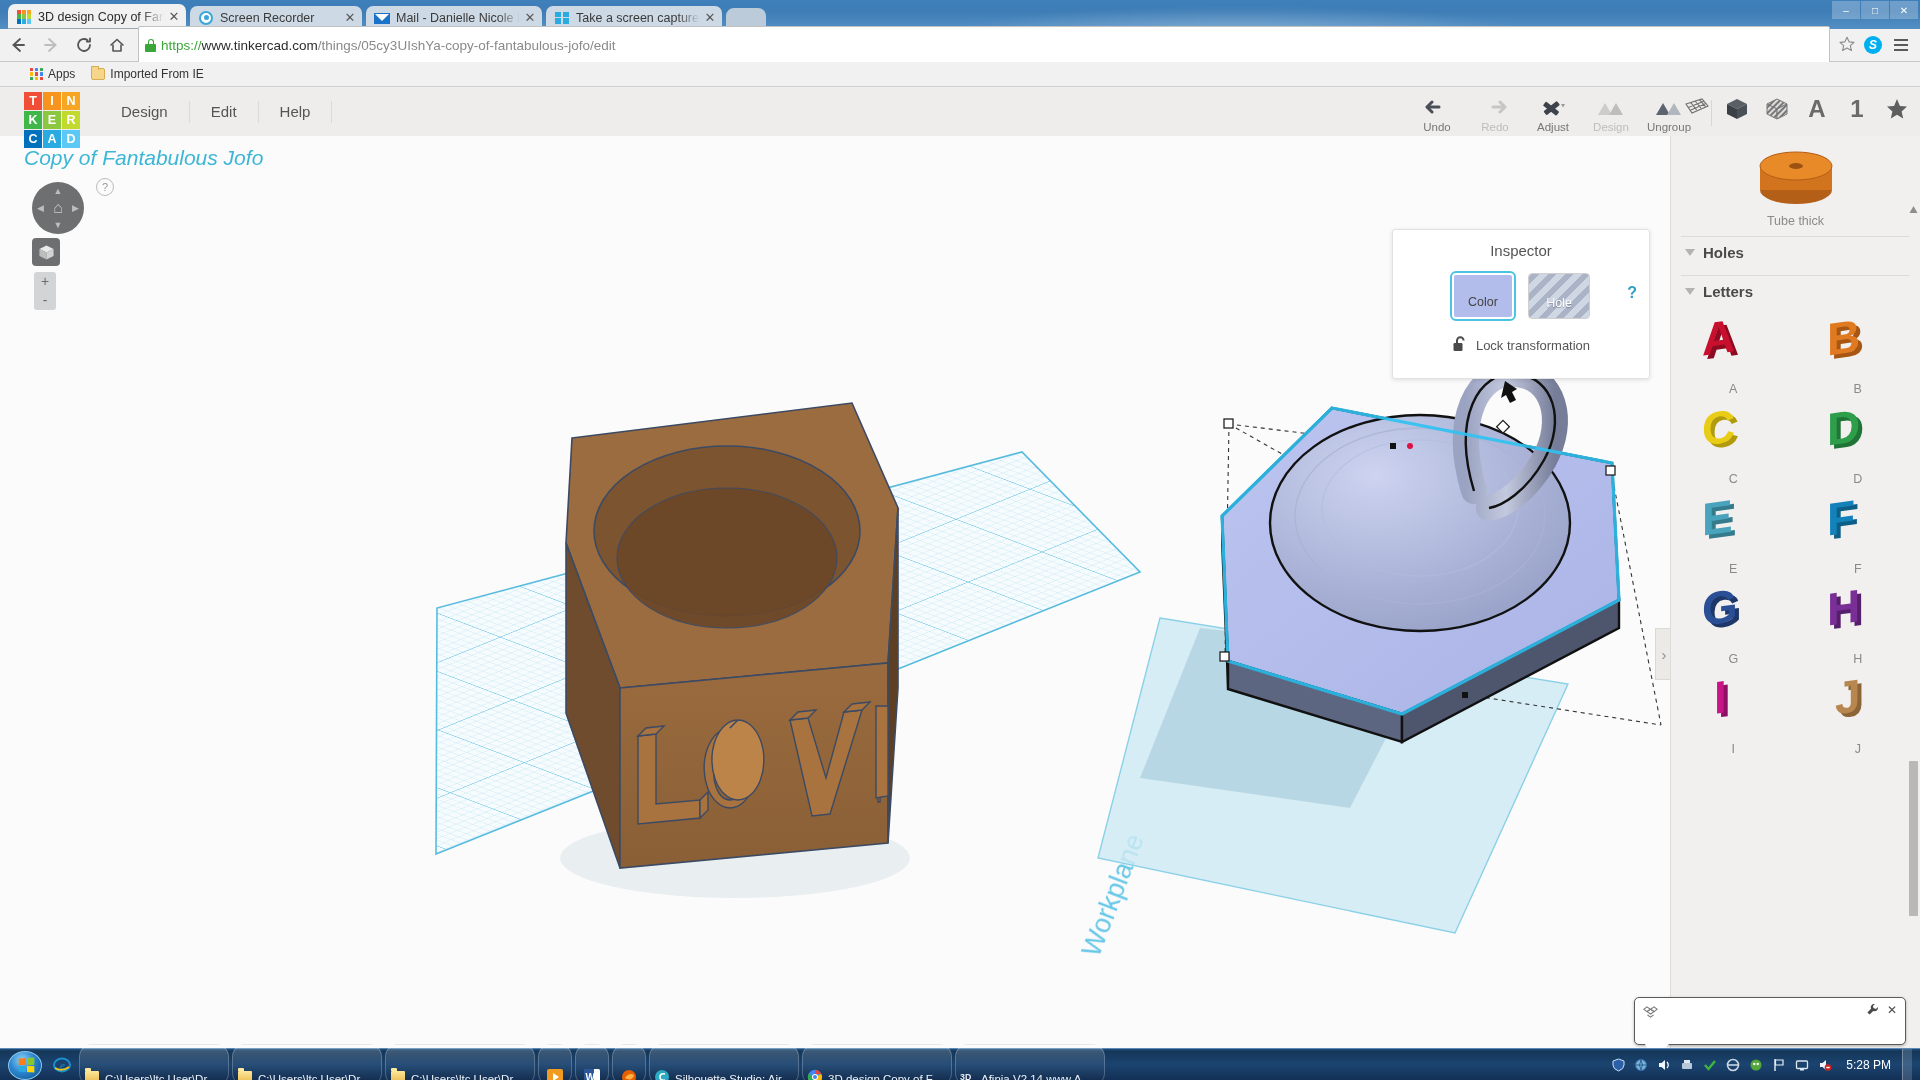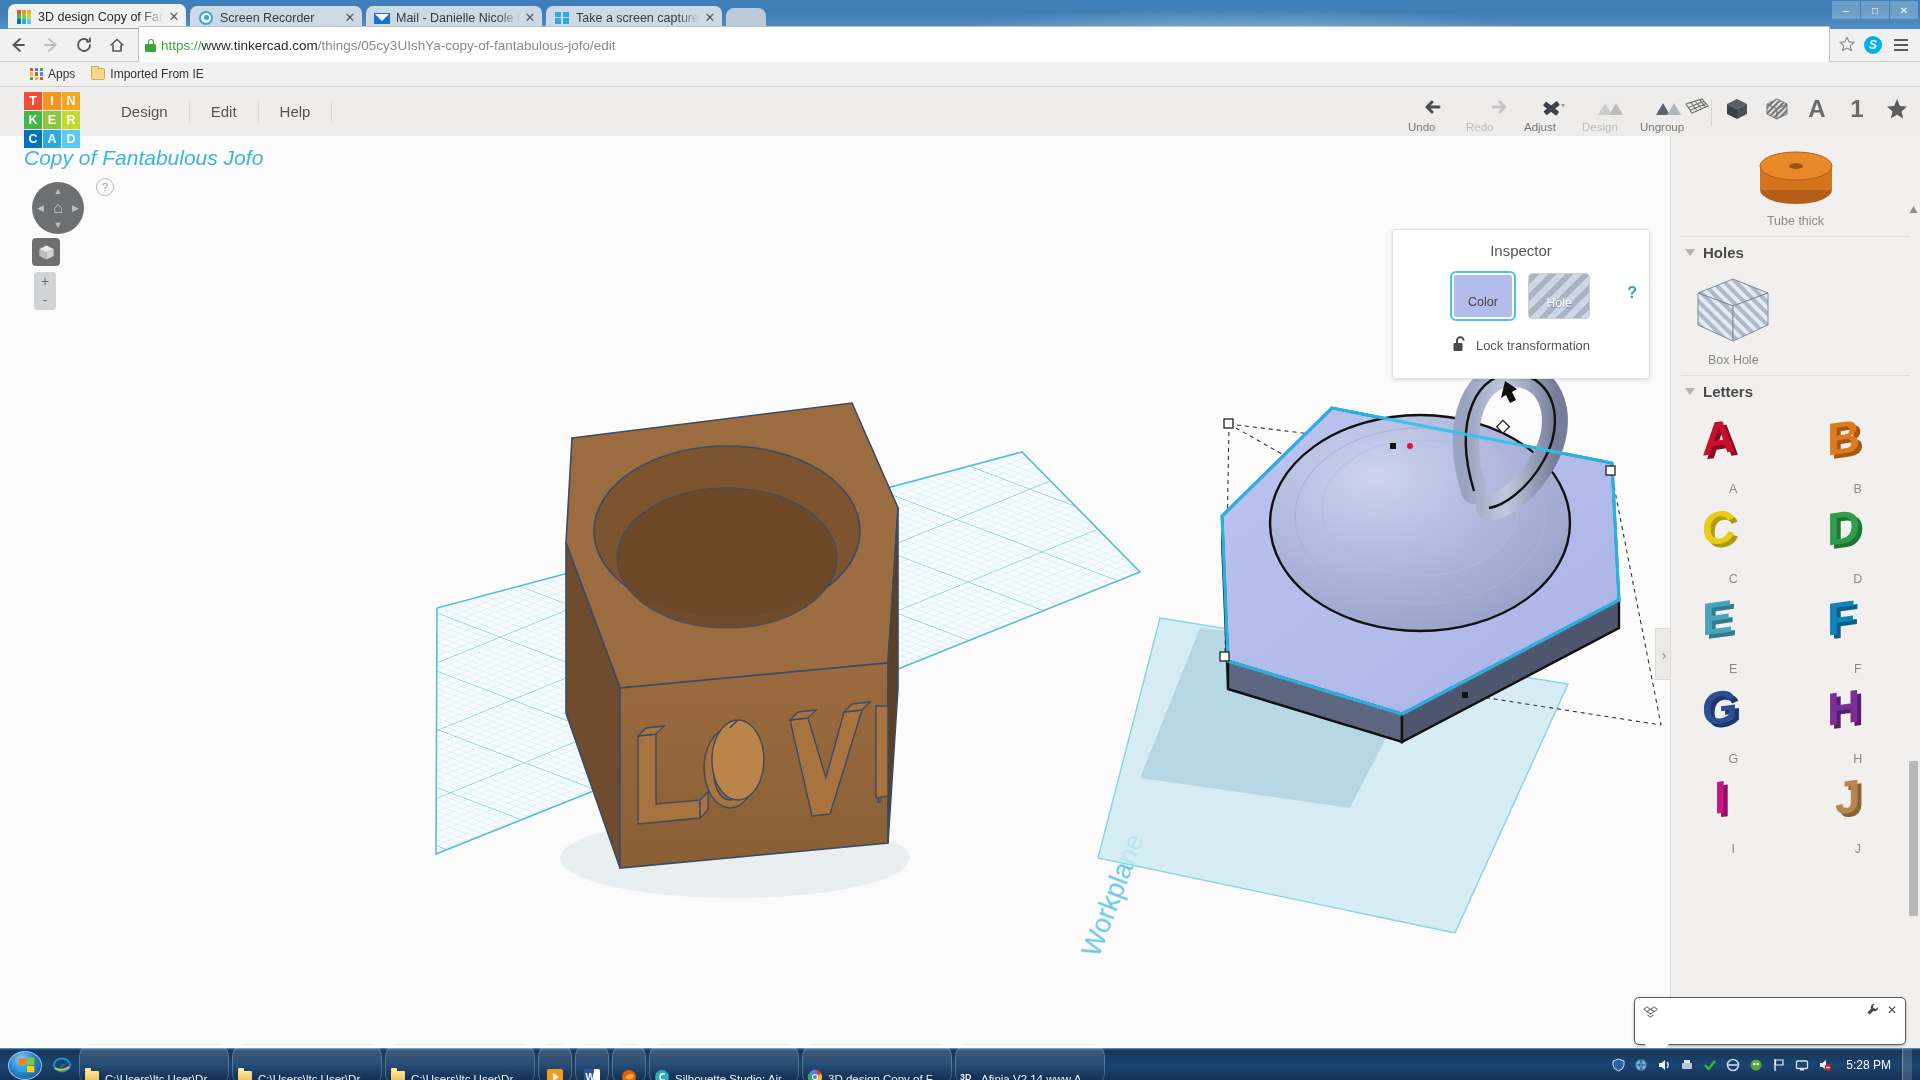--- a/index.html
+++ b/index.html
@@ -100,21 +100,21 @@
 
   .tc-header { position: absolute; left: 0; top: 0; width: 1920px; height: 48px; background: #eeedeb; }
   .tc-logo { position: absolute; left: 24px; top: 4px; width: 56px; height: 56px;
     display: grid; grid-template-columns: repeat(3,1fr); grid-template-rows: repeat(3,1fr); gap: 1px; z-index: 5;}
   .tc-logo div { color: #fff; font-size: 12.5px; font-weight: bold; text-align: center; line-height: 18px; }
   .tc-menu { position: absolute; left: 100px; top: 0; height: 48px; display: flex; align-items: center; }
   .tc-menu a { display: block; padding: 0 21px; font-size: 15px; color: #555; height: 22px; line-height: 22px; border-right: 1px solid #dcdad6; text-decoration: none;}
   .tc-menu a:last-child { border-right: 1px solid #dcdad6; }
 
   .tc-tools { position: absolute; right: 222px; top: 4px; height: 44px; display: flex; align-items: flex-start; gap: 0; }
-  .tool { width: 58px; text-align: left; padding-top: 5px; position: relative; }
+  .tool { width: 58px; text-align: center; padding-top: 5px; position: relative; }
   .tool .lbl { font-size: 11.5px; color: #777; margin-top: 2px; }
   .tool.dis .lbl { color: #bdbdbd; }
   .tool .ic { height: 22px; display: flex; align-items: center; justify-content: center; }
   .tc-right-icons { position: absolute; right: 10px; top: 8px; display: flex; align-items: center; gap: 14px; }
   .tc-right-icons .ri { width: 26px; height: 26px; display: flex; align-items: center; justify-content: center; color: #7d7d7d; }
   .tc-divider { position: absolute; right: 208px; top: 12px; width: 1px; height: 26px; background: #d8d6d2; }
 
   .tc-title { position: absolute; left: 24px; top: 58px; font-size: 21px; color: #3bb6d6; font-style: italic; }
 
   
@@ -641,35 +641,20 @@
         <div class="nm">Tube thick</div>
       </div>
 
       <div class="sp-sep"></div>
       <div class="sp-head">
         <span class="caret"></span>
         <span>Holes</span>
       </div>
 
       <div class="sp-grid">
-        <div class="sp-item">
-          <svg width="86" height="74" viewBox="0 0 86 74">
-            <defs>
-                <pattern id="hatch1" width="8" height="8" patternUnits="userSpaceOnUse" patternTransform="rotate(-45)">
-              <rect width="4" height="8" fill="#aeb9c9"></rect>
-                  <rect x="4" width="4" height="8" fill="#e4eaf2"></rect>
-                </pattern>
-              </defs>
-            <path d="M43 6 L78 20 L78 52 L43 68 L8 52 L8 20 Z" fill="none"></path>
-            <path d="M8 20 L43 6 L78 20 L43 33 Z" fill="url(#hatch1)" stroke="#7f8b9b"></path>
-            <path d="M8 20 L43 33 L43 68 L8 52 Z" fill="url(#hatch1)" stroke="#7f8b9b"></path>
-            <path d="M78 20 L43 33 L43 68 L78 52 Z" fill="url(#hatch1)" stroke="#7f8b9b"></path>
-          </svg>
-          <div class="nm">Box Hole</div>
-        </div>
       </div>
 
       <div class="sp-sep"></div>
       <div class="sp-head">
         <span class="caret"></span>
         <span>Letters</span>
       </div>
 
       <div class="sp-grid">
         <div class="sp-item">

